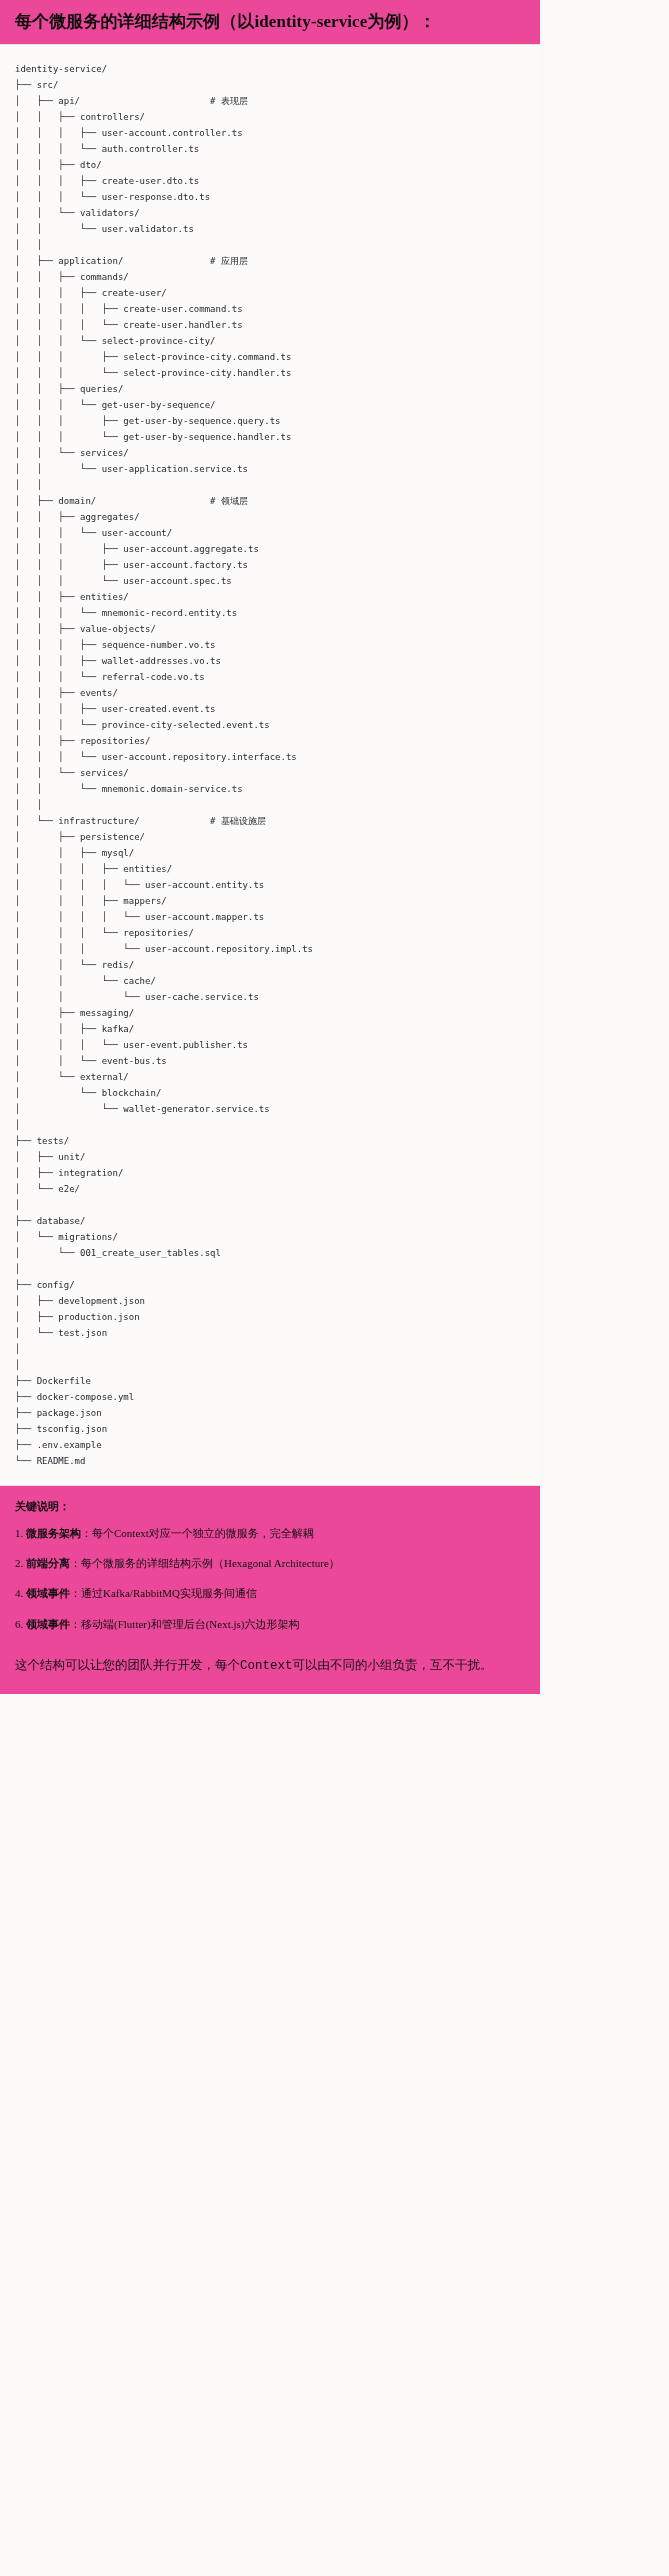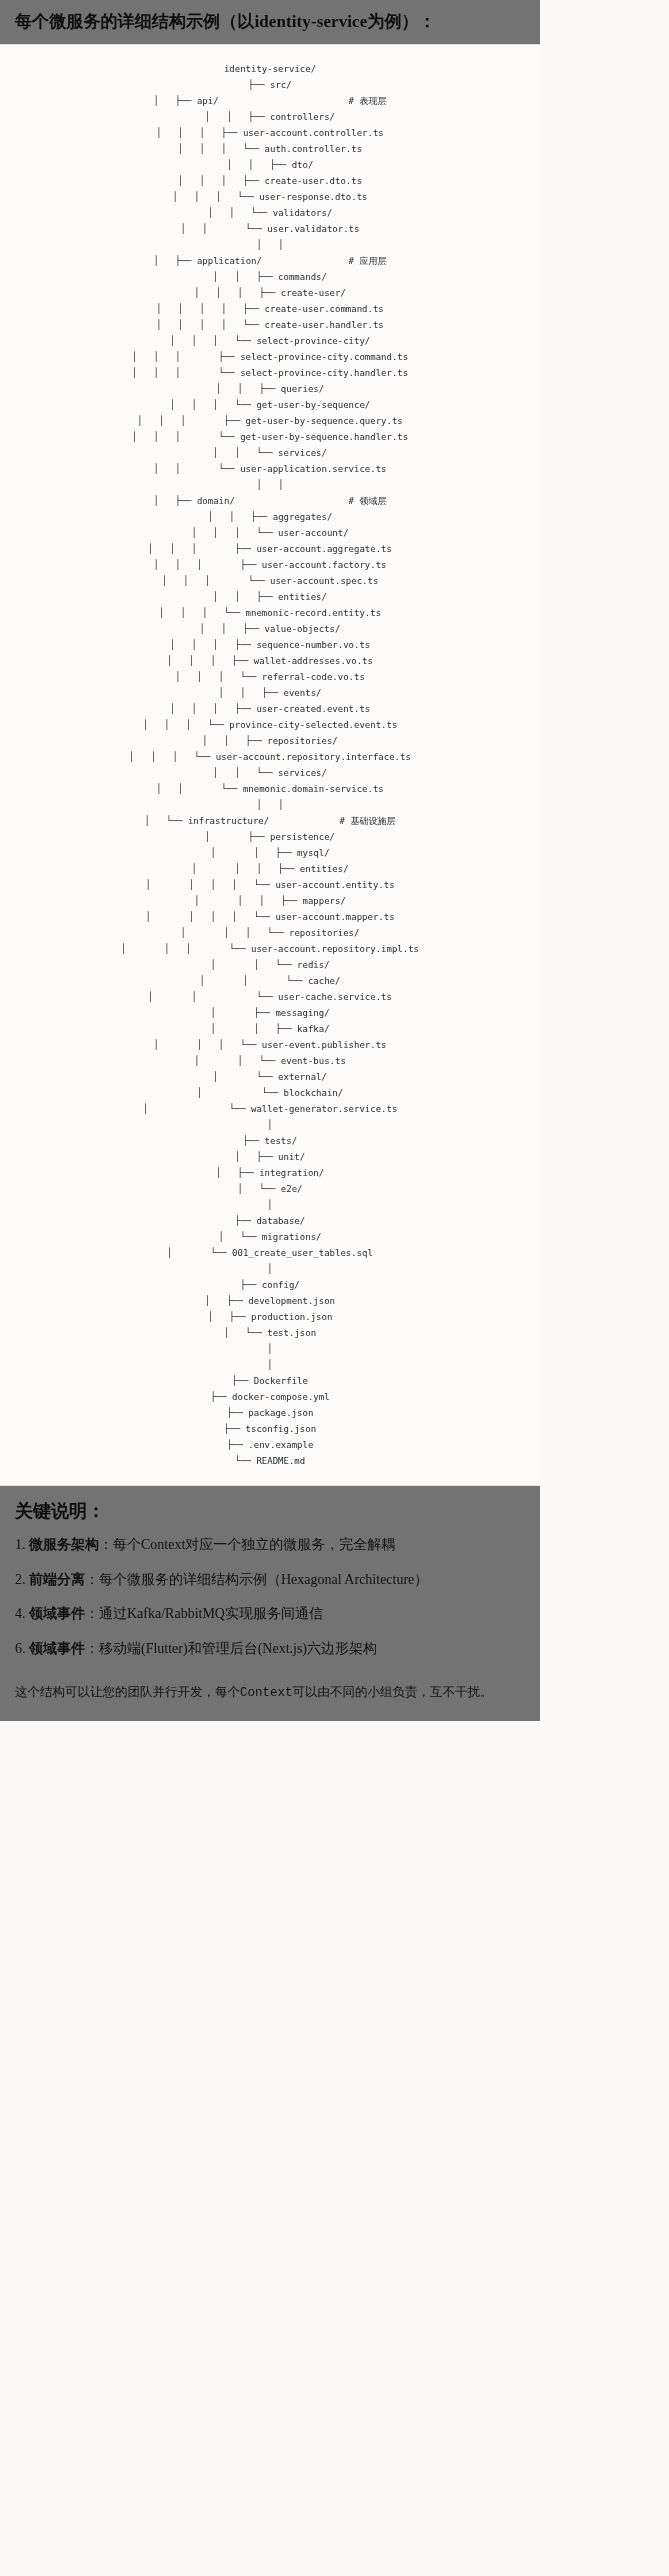--- a/index.html
+++ b/index.html
@@ -10,21 +10,21 @@
   body {
     width: 669px;
     font-family: "Liberation Sans", sans-serif;
     color: #1a1a1a;
     -webkit-font-smoothing: antialiased;
   }
 
   .page {
     width: 540px;
     box-sizing: border-box;
-    background: #737373;
+    background: #ec4899;
     padding: 0;
   }
 
   
   .doc-heading {
     font-family: "Liberation Serif", "DejaVu Serif", serif;
     font-weight: bold;
     font-size: 17px;
     line-height: 1.35;
     color: #0d0d0d;
@@ -39,52 +39,51 @@
     border: 0;
     margin: 0 0 0 0;
     width: 100%;
   }
 
   
   .tree-block {
     background: #fcfbfa;
     padding: 16.3px 15px 16.3px 15px;
     margin: 0;
-    text-align: center;
   }
   .tree-pre {
     font-family: "DejaVu Sans Mono", "Liberation Mono", monospace;
     font-size: 9px;
     line-height: 16px;
     color: #24292f;
     margin: 0;
     white-space: pre;
     letter-spacing: 0px;
     font-weight: 400;
   }
 
   
   .keypoints {
     padding: 12.5px 15px 6.3px 15px;
   }
   .kp-title {
     font-family: "Liberation Serif", "DejaVu Serif", serif;
     font-weight: bold;
-    font-size: 18px;
+    font-size: 11px;
     color: #0d0d0d;
     margin: 0 0 11.3px 0;
   }
   .kp-list {
     margin: 0;
     padding: 0;
     list-style: none;
   }
   .kp-item {
     font-family: "Liberation Serif", "DejaVu Serif", serif;
-    font-size: 14px;
+    font-size: 11px;
     line-height: 1.5;
     color: #111;
     margin: 0 0 13.8px 0;
   }
   .kp-item .kp-num {
     font-weight: 400;
   }
   .kp-item .kp-term {
     font-weight: bold;
   }

